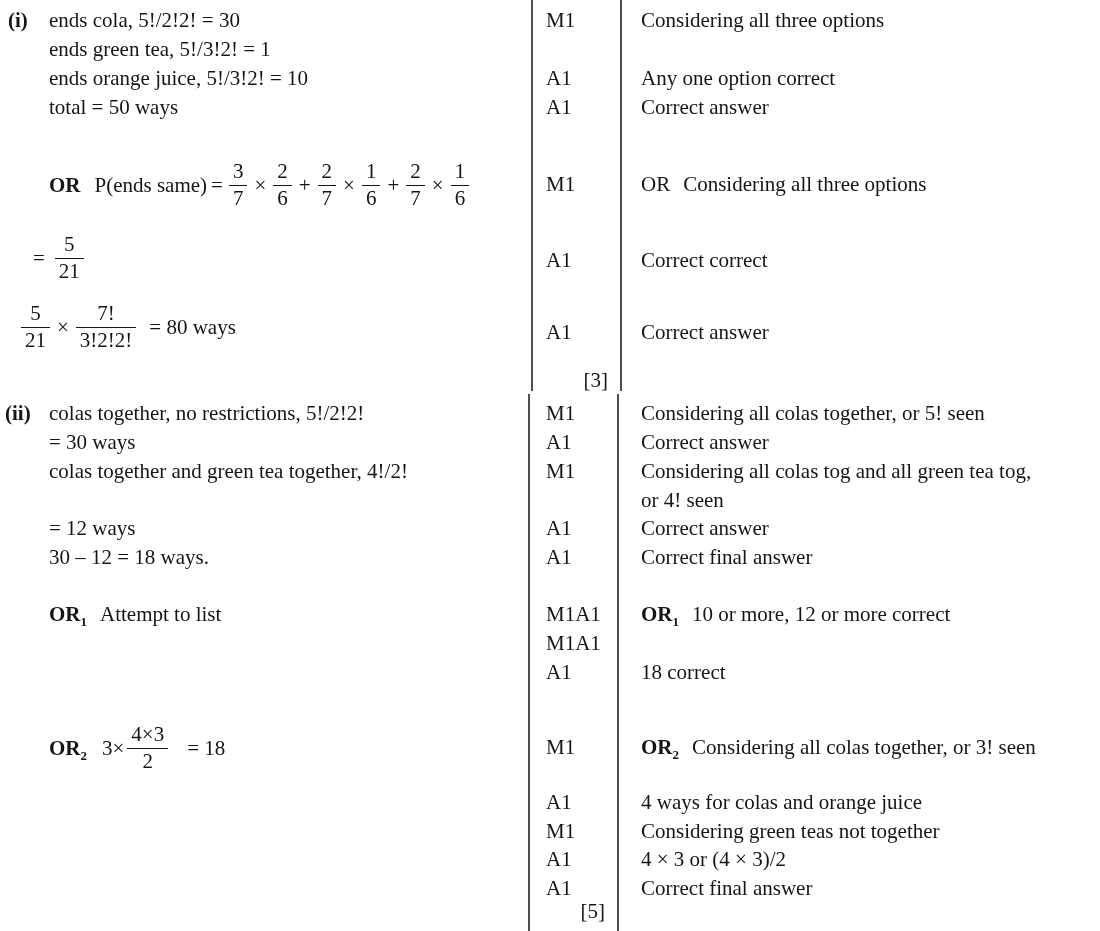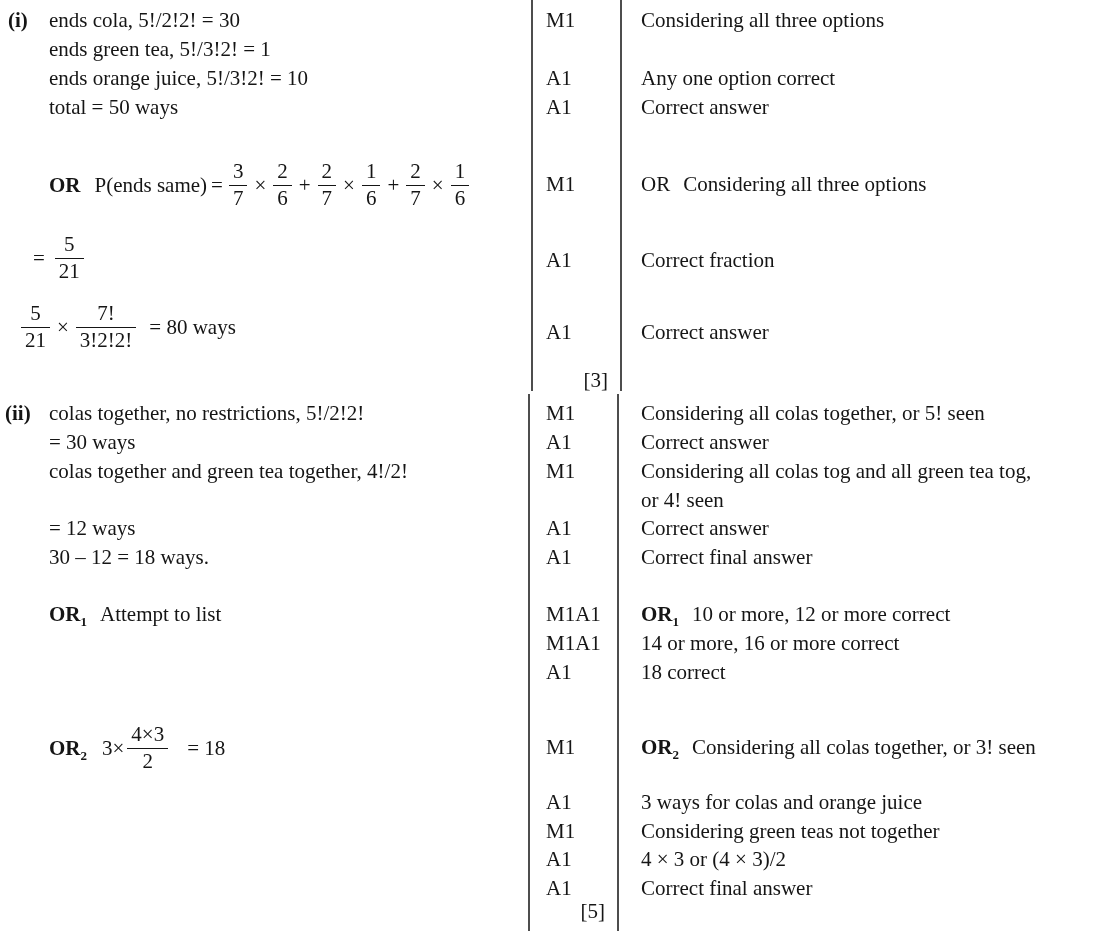--- a/index.html
+++ b/index.html
@@ -117,21 +117,21 @@
   <div class="abs" style="left:641px; top:6px">Considering all three options</div>
   <div class="abs" style="left:546px; top:64px">A1</div>
   <div class="abs" style="left:641px; top:64px">Any one option correct</div>
   <div class="abs" style="left:546px; top:93px">A1</div>
   <div class="abs" style="left:641px; top:93px">Correct answer</div>
   <div class="abs" style="left:546px; top:170px">M1</div>
   <div class="abs" style="left:641px; top:170px">
     <span>OR</span><span class="cgap">Considering all three options</span>
   </div>
   <div class="abs" style="left:546px; top:246px">A1</div>
-  <div class="abs" style="left:641px; top:246px">Correct fraction</div>
+  <div class="abs" style="left:641px; top:246px">Correct correct</div>
   <div class="abs" style="left:546px; top:318px">A1</div>
   <div class="abs" style="left:641px; top:318px">Correct answer</div>
   <div class="abs total" style="left:538px; top:366px">[3]</div>
 
   <div class="abs bold" style="left:5px; top:399px">(ii)</div>
   <div class="abs" style="left:49px; top:399px">colas together, no restrictions, 5!/2!2!</div>
   <div class="abs" style="left:49px; top:428px">= 30 ways</div>
   <div class="abs" style="left:49px; top:457px">colas together and green tea together, 4!/2!</div>
   <div class="abs" style="left:49px; top:514px">= 12 ways</div>
   <div class="abs" style="left:49px; top:543px">30 – 12 = 18 ways.</div>
@@ -160,30 +160,29 @@
   <div class="abs" style="left:546px; top:514px">A1</div>
   <div class="abs" style="left:641px; top:514px">Correct answer</div>
   <div class="abs" style="left:546px; top:543px">A1</div>
   <div class="abs" style="left:641px; top:543px">Correct final answer</div>
 
   <div class="abs" style="left:546px; top:600px">M1A1</div>
   <div class="abs" style="left:641px; top:600px">
     <b><span>OR</span><sub>1</sub></b><span class="cgap">10 or more, 12 or more correct</span>
   </div>
   <div class="abs" style="left:546px; top:629px">M1A1</div>
-  <div class="abs" style="left:641px; top:629px">14 or more, 16 or more correct</div>
   <div class="abs" style="left:546px; top:658px">A1</div>
   <div class="abs" style="left:641px; top:658px">18 correct</div>
 
   <div class="abs" style="left:546px; top:733px">M1</div>
   <div class="abs" style="left:641px; top:733px">
     <b><span>OR</span><sub>2</sub></b><span class="cgap">Considering all colas together, or 3! seen</span>
   </div>
   <div class="abs" style="left:546px; top:788px">A1</div>
-  <div class="abs" style="left:641px; top:788px">3 ways for colas and orange juice</div>
+  <div class="abs" style="left:641px; top:788px">4 ways for colas and orange juice</div>
   <div class="abs" style="left:546px; top:817px">M1</div>
   <div class="abs" style="left:641px; top:817px">Considering green teas not together</div>
   <div class="abs" style="left:546px; top:845px">A1</div>
   <div class="abs" style="left:641px; top:845px">4 × 3 or (4 × 3)/2</div>
   <div class="abs" style="left:546px; top:874px">A1</div>
   <div class="abs" style="left:641px; top:874px">Correct final answer</div>
   <div class="abs total" style="left:535px; top:897px">[5]</div>
 
 </div>
 

